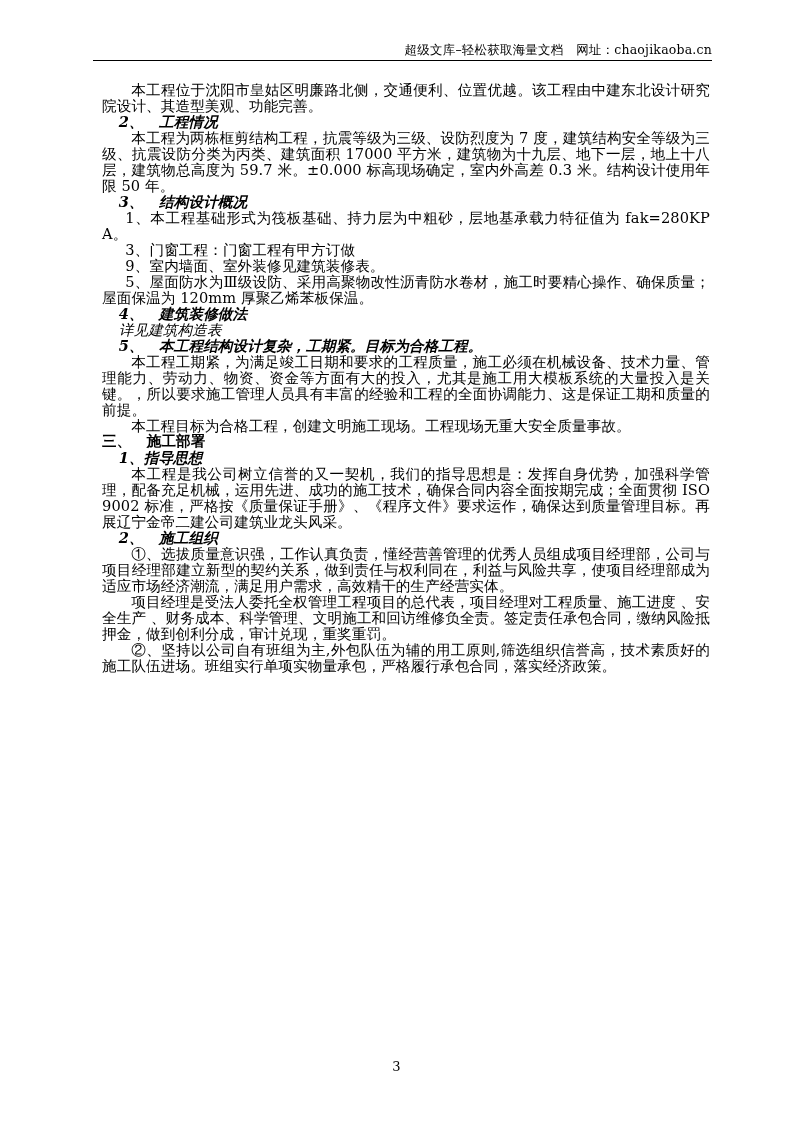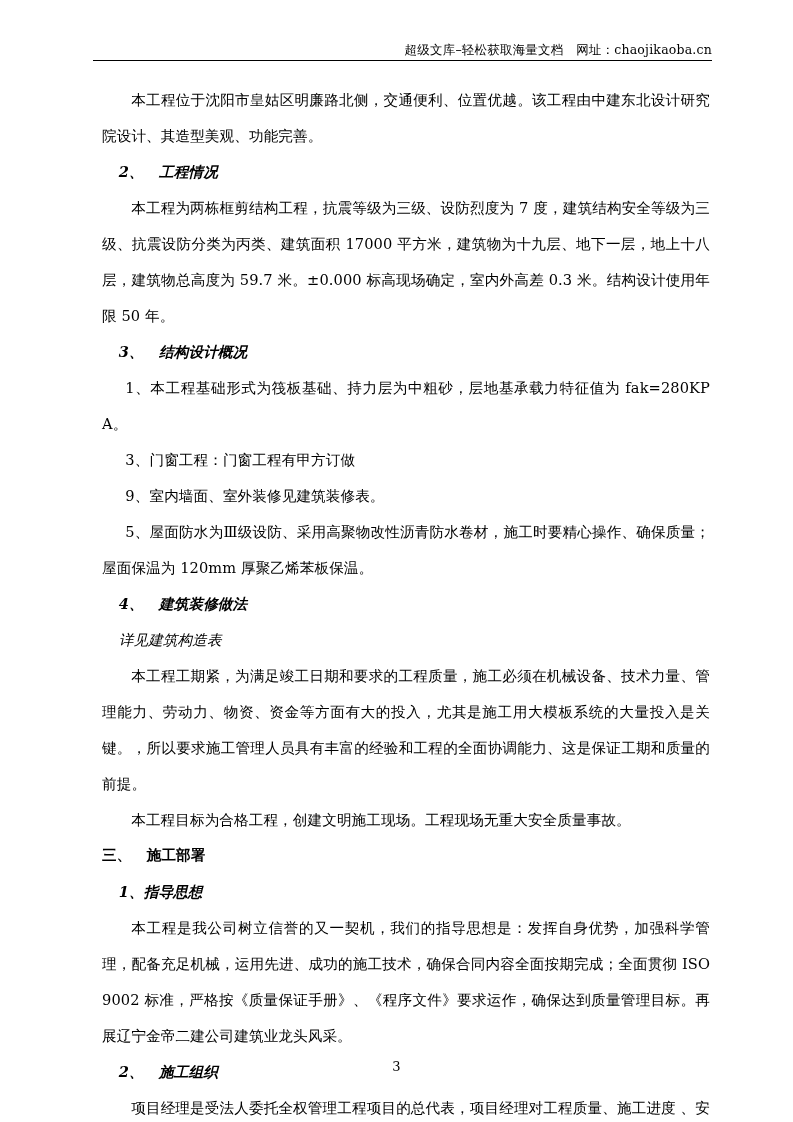--- a/index.html
+++ b/index.html
@@ -55,21 +55,21 @@
     position: absolute;
     top: 82px;
     left: 102px;
     width: 608px;
     box-sizing: border-box;
   }
 
   p {
     margin: 0;
     font-size: 14.6px;
-    line-height: 36px;
+    line-height: 16px;
     text-align: justify;
     text-justify: inter-ideograph;
     letter-spacing: 0.1px;
     word-break: break-all;
   }
 
   
   .ind2 { text-indent: 2em; }          
   .ind1 { text-indent: 1.15em; font-style: italic; }            
   .ind15 { text-indent: 1.6em; }
@@ -118,33 +118,35 @@
     <p class="ind15">3、门窗工程：门窗工程有甲方订做</p>
 
     <p class="ind15">9、室内墙面、室外装修见建筑装修表。</p>
 
     <p class="ind15">5、屋面防水为Ⅲ级设防、采用高聚物改性沥青防水卷材，施工时要精心操作、确保质量；屋面保温为 120mm 厚聚乙烯苯板保温。</p>
 
     <p class="head-l2"><span>4、</span><span class="gap"></span><span>建筑装修做法</span></p>
 
     <p class="ind1">详见建筑构造表</p>
 
+    <p class="head-l2"><span>5、</span><span class="gap"></span><span>本工程结构设计复杂，工期紧。目标为合格工程。</span></p>
 
     <p class="ind2">本工程工期紧，为满足竣工日期和要求的工程质量，施工必须在机械设备、技术力量、管理能力、劳动力、物资、资金等方面有大的投入，尤其是施工用大模板系统的大量投入是关键。，所以要求施工管理人员具有丰富的经验和工程的全面协调能力、这是保证工期和质量的前提。</p>
 
     <p class="ind2">本工程目标为合格工程，创建文明施工现场。工程现场无重大安全质量事故。</p>
 
     <p class="head-l1"><span>三、</span><span class="gap"></span><span>施工部署</span></p>
 
     <p class="head-l2"><span>1、</span><span>指导思想</span></p>
 
     <p class="ind2">本工程是我公司树立信誉的又一契机，我们的指导思想是：发挥自身优势，加强科学管理，配备充足机械，运用先进、成功的施工技术，确保合同内容全面按期完成；全面贯彻 ISO9002 标准，严格按《质量保证手册》、《程序文件》要求运作，确保达到质量管理目标。再展辽宁金帝二建公司建筑业龙头风采。</p>
 
     <p class="head-l2"><span>2、</span><span class="gap"></span><span>施工组织</span></p>
 
+    <p class="ind2">①、选拔质量意识强，工作认真负责，懂经营善管理的优秀人员组成项目经理部，公司与项目经理部建立新型的契约关系，做到责任与权利同在，利益与风险共享，使项目经理部成为适应市场经济潮流，满足用户需求，高效精干的生产经营实体。</p>
 
     <p class="ind2">项目经理是受法人委托全权管理工程项目的总代表，项目经理对工程质量、施工进度 、安全生产 、财务成本、科学管理、文明施工和回访维修负全责。签定责任承包合同，缴纳风险抵押金，做到创利分成，审计兑现，重奖重罚。</p>
 
     <p class="ind2">②、坚持以公司自有班组为主,外包队伍为辅的用工原则,筛选组织信誉高，技术素质好的施工队伍进场。班组实行单项实物量承包，严格履行承包合同，落实经济政策。</p>
 
   </div>
 
   <div class="pagenum">3</div>
 
 </div>

